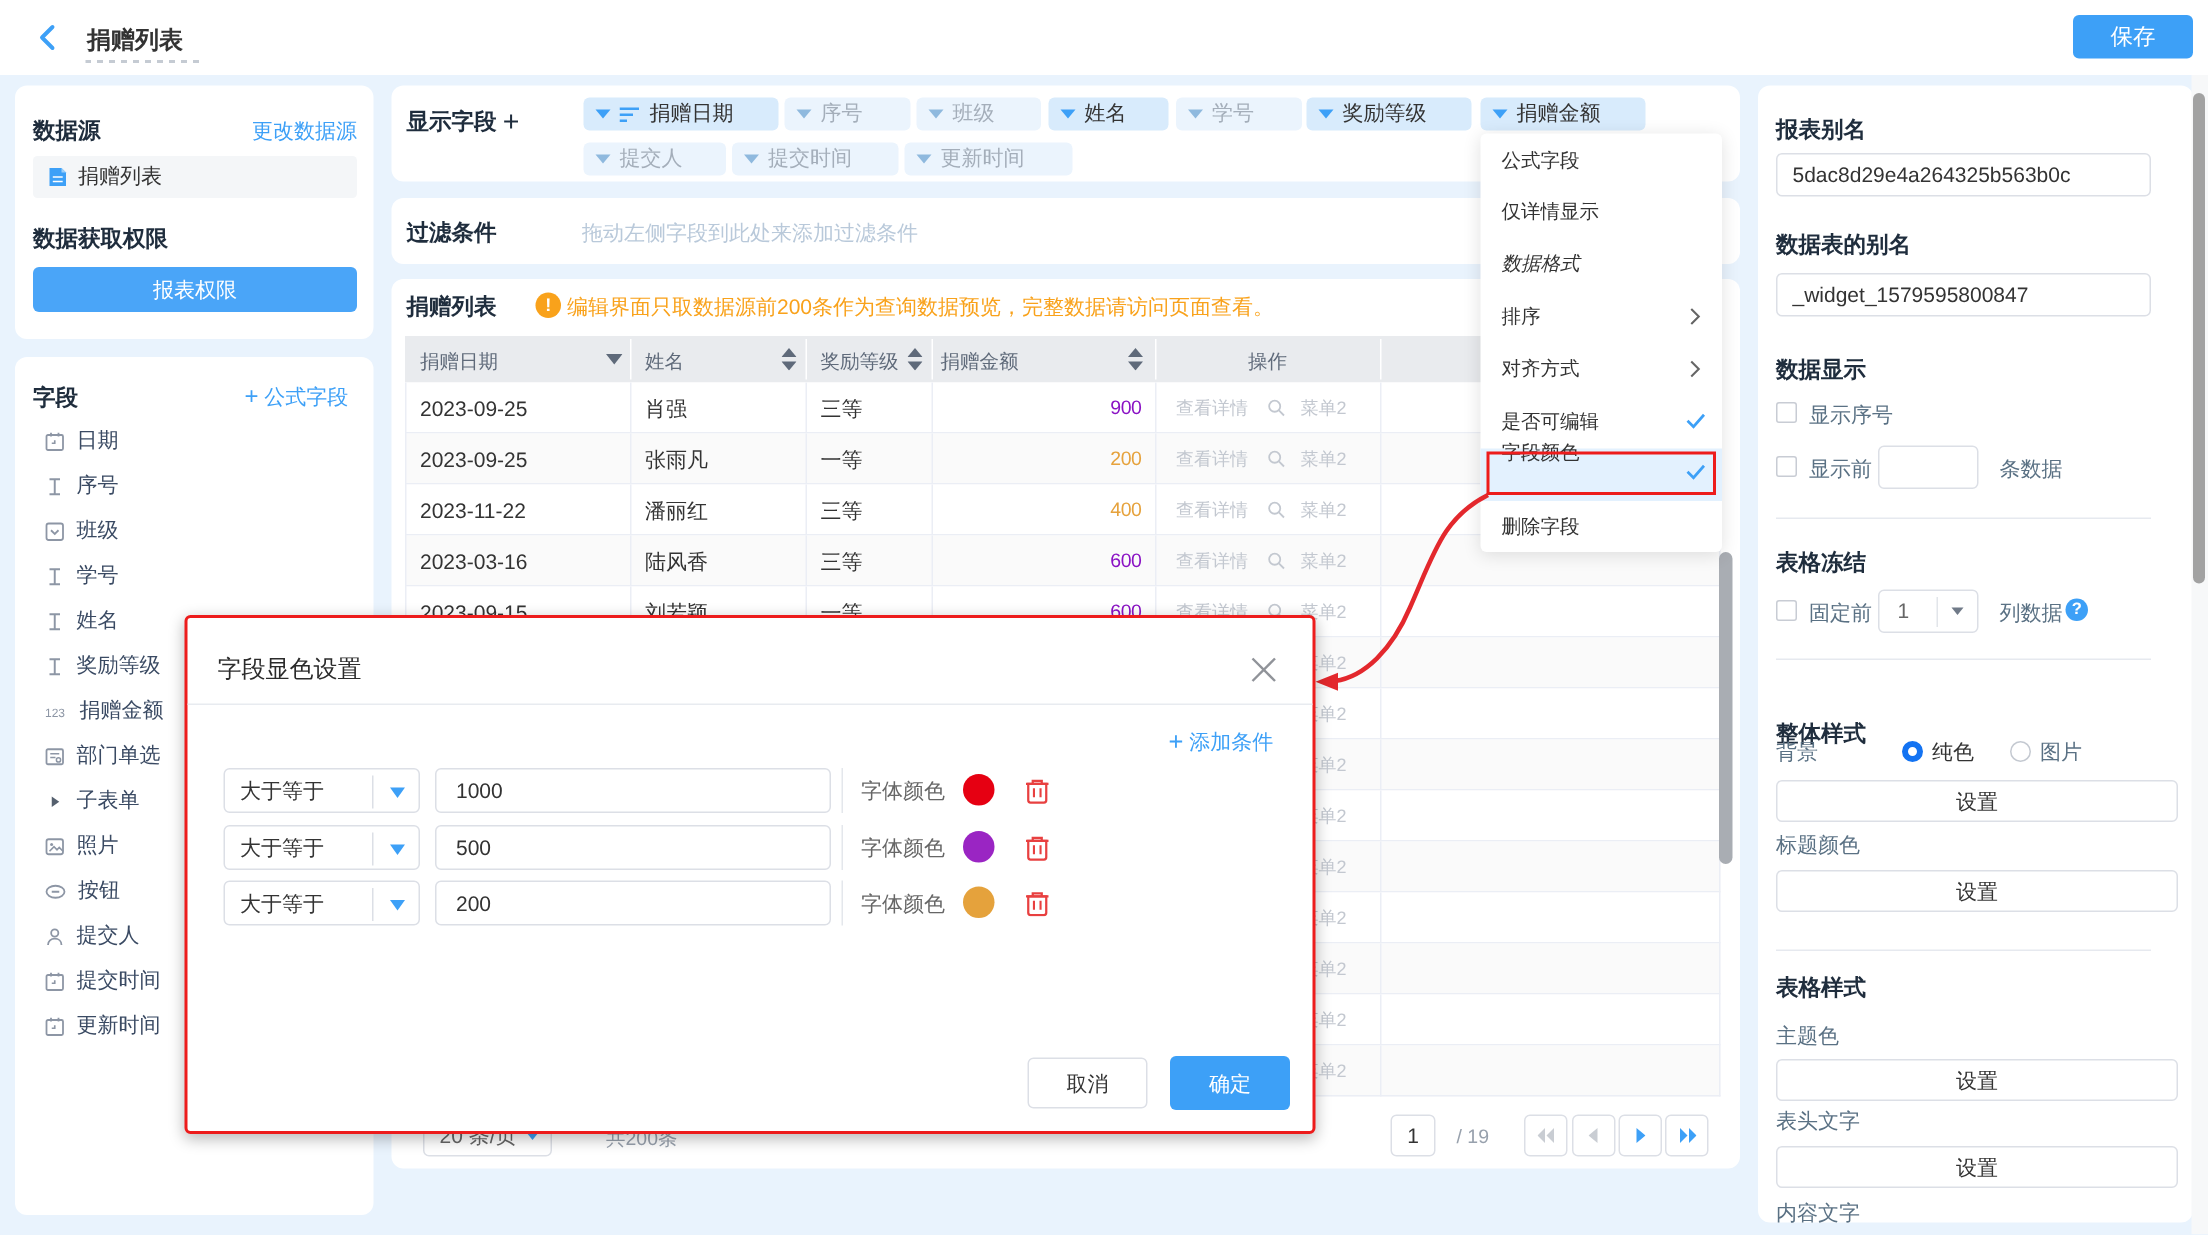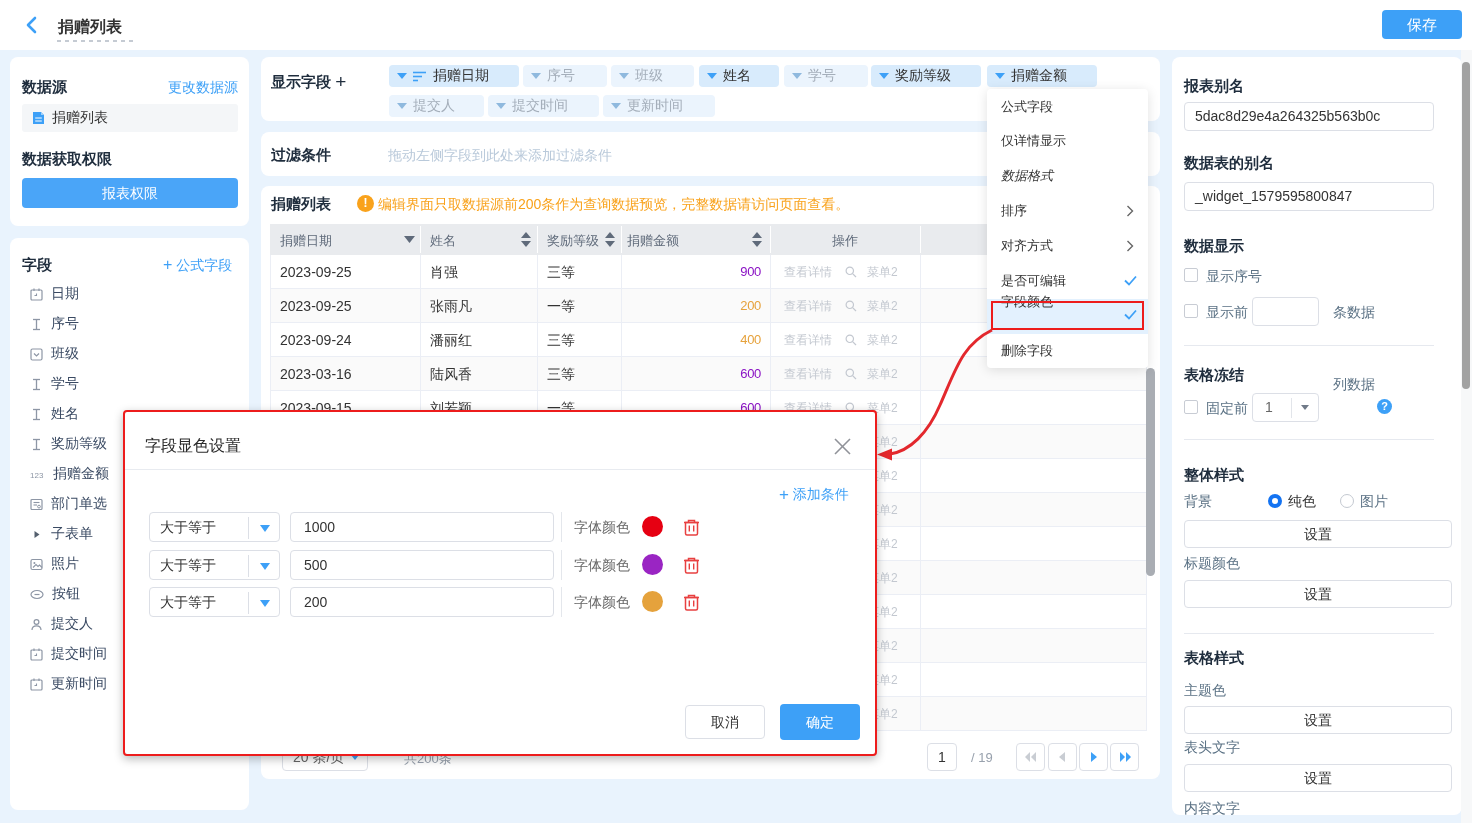--- a/index.html
+++ b/index.html
@@ -274,21 +274,21 @@
       <line x1="7.6" y1="7.6" x2="11" y2="11" stroke="#c3c8d0" stroke-width="1.2"></line>
     </svg>
     <span>菜单2</span>
   </div>
 <div class="ab" style="position:absolute;left:270px;top:323px;width:877px;height:34px;background:#fff;border-bottom:1px solid #ebeef5;"></div>
 <div class="ab" style="position:absolute;left:420px;top:323px;width:1px;height:34px;background:#ebeef5;"></div>
 <div class="ab" style="position:absolute;left:537px;top:323px;width:1px;height:34px;background:#ebeef5;"></div>
 <div class="ab" style="position:absolute;left:621px;top:323px;width:1px;height:34px;background:#ebeef5;"></div>
 <div class="ab" style="position:absolute;left:770px;top:323px;width:1px;height:34px;background:#ebeef5;"></div>
 <div class="ab" style="position:absolute;left:920px;top:323px;width:1px;height:34px;background:#ebeef5;"></div>
-<div class="ab" style="position:absolute;left:280px;top:332px;font-size:14px;color:#333;">2023-09-24</div>
+<div class="ab" style="position:absolute;left:280px;top:332px;font-size:14px;color:#333;">2023-11-22</div>
 <div class="ab" style="position:absolute;left:430px;top:332px;font-size:14px;color:#333;">潘丽红</div>
 <div class="ab" style="position:absolute;left:547px;top:332px;font-size:14px;color:#333;">三等</div>
 <div class="ab" style="position:absolute;left:621px;top:332px;width:140px;font-size:13px;color:#e6a23c;text-align:right;letter-spacing:-0.3px;">400</div>
 <div class="ab" style="position:absolute;left:784px;top:323px;width:136px;height:34px;color:#c3c8d0;font-size:12px;display:flex;align-items:center;">
     <span>查看详情</span>
     <svg width="12" height="12" viewBox="0 0 12 12" style="margin:0 10px 0 13px;">
       <circle cx="4.8" cy="4.8" r="3.7" fill="none" stroke="#c3c8d0" stroke-width="1.2"></circle>
       <line x1="7.6" y1="7.6" x2="11" y2="11" stroke="#c3c8d0" stroke-width="1.2"></line>
     </svg>
     <span>菜单2</span>
@@ -530,24 +530,24 @@
 <div class="ab glabel" style="position:absolute;left:1206px;top:268px;">显示序号</div>
 <div class="cbx" style="position:absolute;left:1184px;top:304px;"></div>
 <div class="ab glabel" style="position:absolute;left:1206px;top:304px;">显示前</div>
 <div class="inp" style="position:absolute;left:1252px;top:297px;width:67px;height:29px;"></div>
 <div class="ab glabel" style="position:absolute;left:1333px;top:304px;">条数据</div>
 <div class="hdiv" style="top:345px;"></div>
 <div class="sec" style="top:366px;">表格冻结</div>
 <div class="cbx" style="position:absolute;left:1184px;top:400px;"></div>
 <div class="ab glabel" style="position:absolute;left:1206px;top:400px;">固定前</div>
 <div class="inp" style="position:absolute;left:1252px;top:393px;width:67px;height:29px;line-height:27px;padding-left:12px;color:#666;">1<span class="caret" style="position:absolute;right:9px;top:11px;border-top-color:#707a88;border-left-width:4.5px;border-right-width:4.5px;border-top-width:5.5px;"></span><span style="position:absolute;right:26px;top:4px;width:1px;height:20px;background:#e2e5ea;"></span></div>
-<div class="ab glabel" style="position:absolute;left:1333px;top:376px;">列数据</div>
+<div class="ab glabel" style="position:absolute;left:1333px;top:400px;">列数据</div>
 <div class="ab" style="position:absolute;left:1377px;top:399px;width:15px;height:15px;background:#3da0f7;border-radius:50%;color:#fff;font-size:11px;text-align:center;line-height:15px;font-weight:bold;">?</div>
 <div class="hdiv" style="top:439px;"></div>
-<div class="sec" style="top:466px;">整体样式</div>
+<div class="sec" style="top:480px;">整体样式</div>
 <div class="ab glabel" style="position:absolute;left:1184px;top:493px;">背景</div>
 <div class="ab" style="position:absolute;left:1268px;top:494px;width:14px;height:14px;border:4px solid #1373f2;border-radius:50%;background:#fff;"></div>
 <div class="ab glabel" style="position:absolute;left:1288px;top:493px;color:#333;">纯色</div>
 <div class="ab" style="position:absolute;left:1340px;top:494px;width:14px;height:14px;border:1px solid #c4c9d1;border-radius:50%;background:#fff;"></div>
 <div class="ab glabel" style="position:absolute;left:1360px;top:493px;">图片</div>
 <div class="setbtn" style="top:520px;">设置</div>
 <div class="ab glabel" style="position:absolute;left:1184px;top:555px;">标题颜色</div>
 <div class="setbtn" style="top:580px;">设置</div>
 <div class="hdiv" style="top:633px;"></div>
 <div class="sec" style="top:649px;">表格样式</div>

